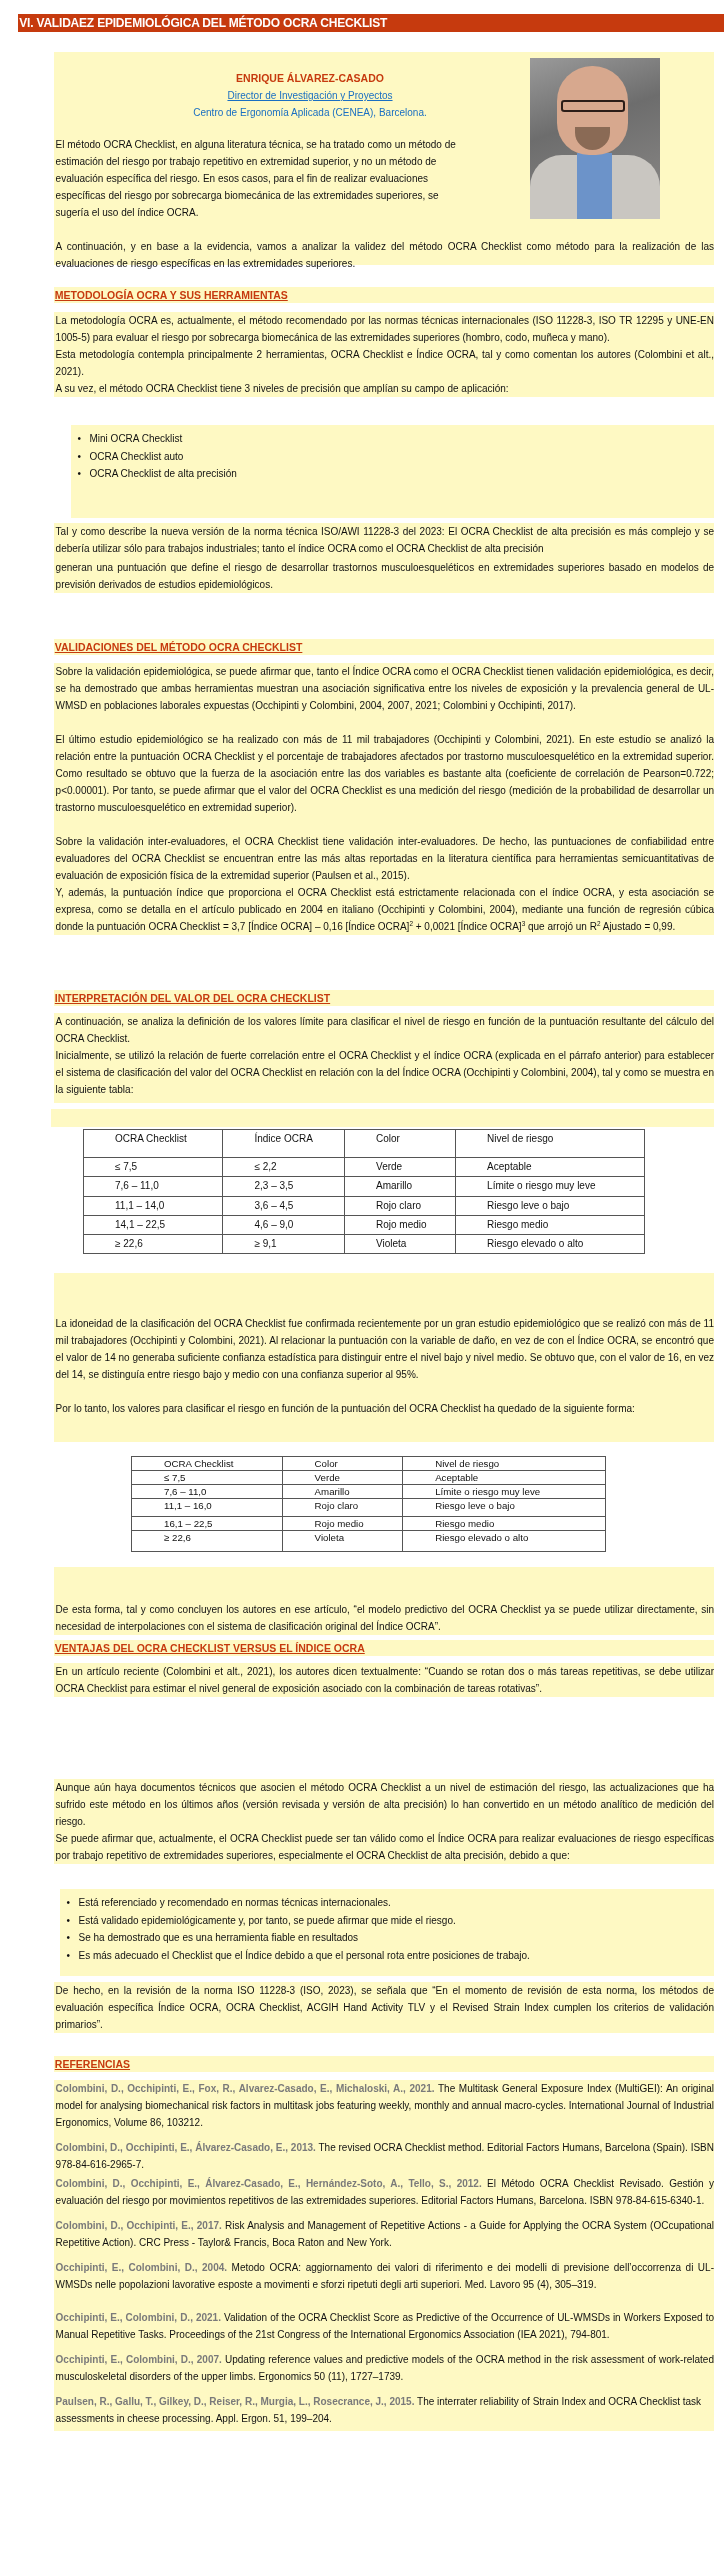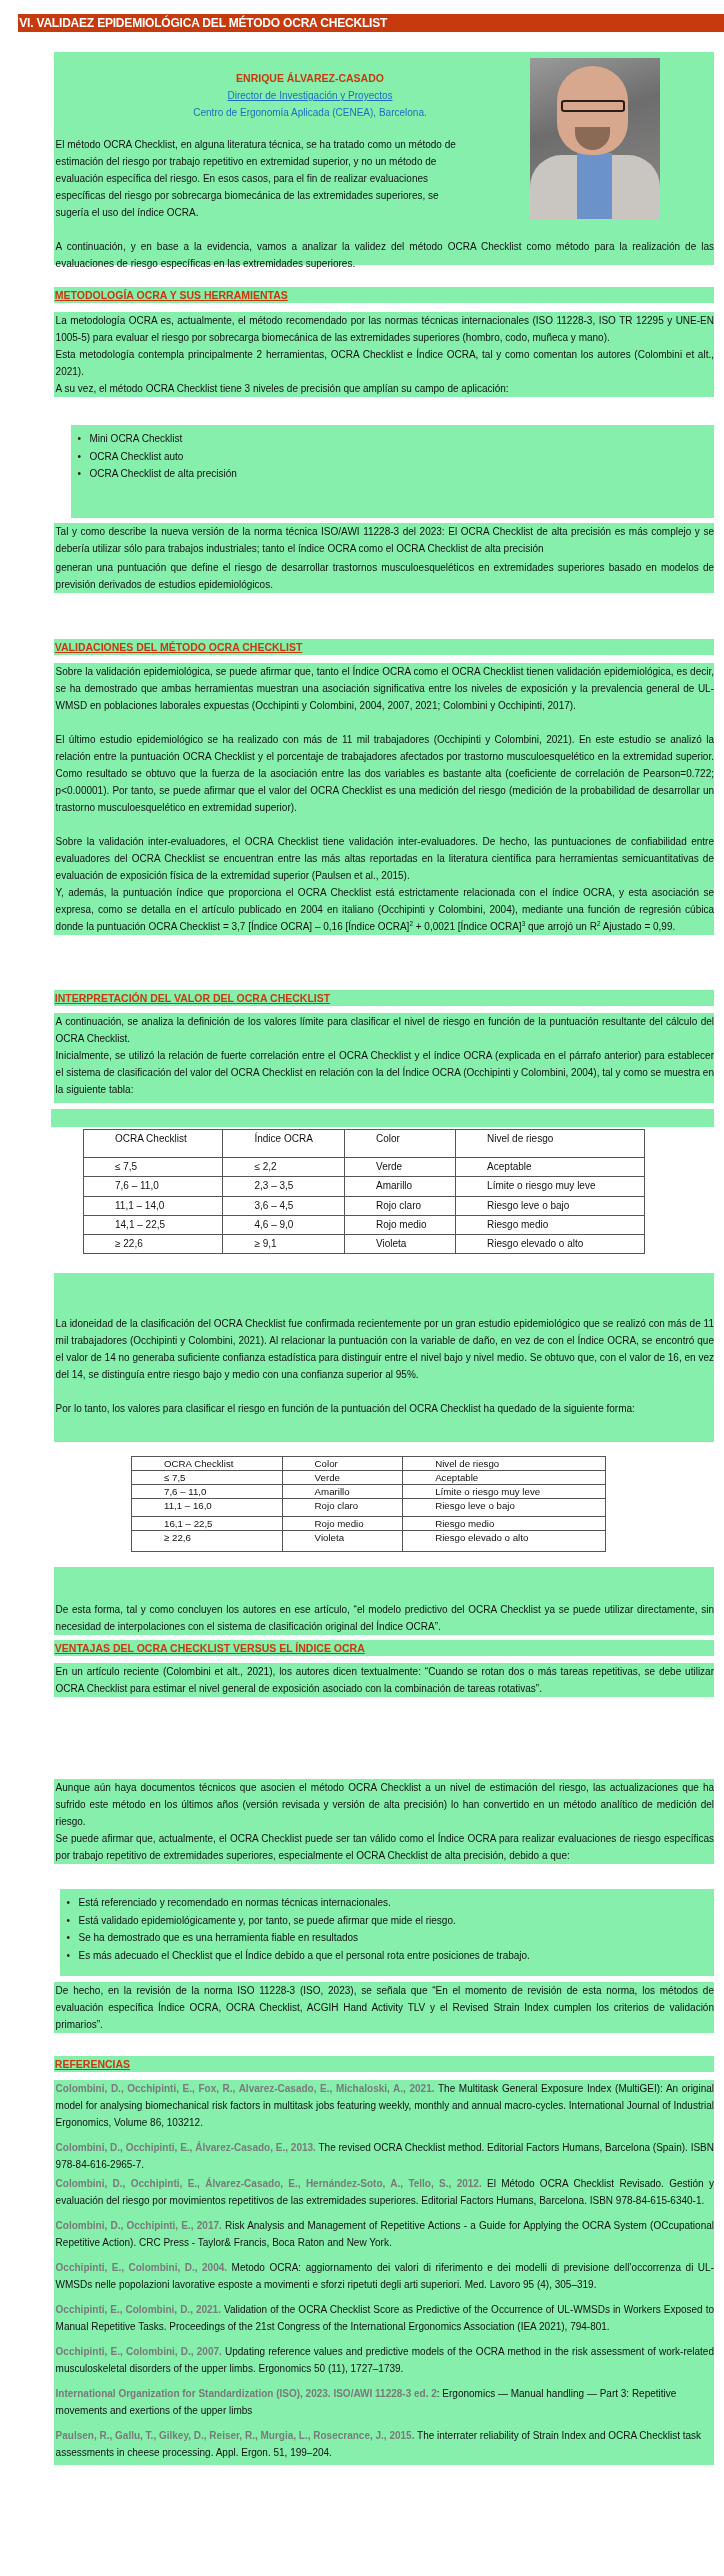--- a/index.html
+++ b/index.html
@@ -1,20 +1,20 @@
 <!DOCTYPE html>
 <html style="font-size:13px"><head>
 <meta charset="utf-8">
 <style>
   * { box-sizing: border-box; margin: 0; padding: 0; }
   html, body { width: 725px; background: #ffffff; }
   body { font-family: "Liberation Sans", sans-serif; color: #111; font-size: 10px; line-height: 17px; }
   .banner { position: absolute; left: 17.7px; top: 13.7px; width: 707px; height: 18.5px; background: #c63a0e; color: #fff; font-weight: bold; font-size: 12px; line-height: 18.5px; padding-left: 1.6px; letter-spacing: -0.2px; }
   .page { position: relative; width: 725px; height: 2576px; }
-  .block { position: absolute; left: 54px; width: 660px; background: #86efac; }
+  .block { position: absolute; left: 54px; width: 660px; background: #fef9c3; }
   .txt { text-align: justify; }
   .txt p { margin: 0; }
   .author-box { top: 52px; height: 187px; }
   .author-name { position: absolute; left: 0; width: 512px; top: 17.7px; text-align: center; color: #c63a0e; font-weight: bold; font-size: 10.5px; line-height: 17px; }
   .author-role { position: absolute; left: 0; width: 512px; top: 35px; text-align: center; color: #1a6fc2; font-size: 10px; line-height: 17px; text-decoration: underline; }
   .author-org { position: absolute; left: 0; width: 512px; top: 52px; text-align: center; color: #1a6fc2; font-size: 10px; line-height: 17px; }
   .intro { position: absolute; left: 1.6px; top: 84px; width: 419px; line-height: 17px; text-align: left; }
   .photo { position: absolute; left: 476px; top: 6.4px; width: 130px; height: 161px; background: linear-gradient(160deg,#9a9a9a 0%,#6d6d6d 40%,#8d8b89 100%); overflow: hidden; }
   .photo .head { position: absolute; left: 27px; top: 8px; width: 71px; height: 89px; border-radius: 35px 35px 32px 32px; background: #d7a88e; }
   .photo .glasses { position: absolute; left: 31px; top: 42px; width: 64px; height: 11.3px; border: 2.4px solid #2b1d18; border-radius: 3.2px; }
@@ -202,20 +202,19 @@
 
   <div class="block h2-box" style="top:2056px;">
     <span class="h2">REFERENCIAS</span>
   </div>
   <div class="block txt" style="top:2080px;padding-left:1.6px;padding-bottom:3.2px;">
     <p><span class="ref-auth">Colombini, D., Occhipinti, E., Fox, R., Alvarez-Casado, E., Michaloski, A., 2021.</span><span> The Multitask General Exposure Index (MultiGEI): An original model for analysing biomechanical risk factors in multitask jobs featuring weekly, monthly and annual macro-cycles. International Journal of Industrial Ergonomics, Volume 86, 103212.</span></p>
     <p style="margin-top:8px;"><span class="ref-auth">Colombini, D., Occhipinti, E., Álvarez-Casado, E., 2013.</span><span> The revised OCRA Checklist method. Editorial Factors Humans, Barcelona (Spain). ISBN 978-84-616-2965-7.</span></p>
     <p style="margin-top:2.4px;"><span class="ref-auth">Colombini, D., Occhipinti, E., Álvarez-Casado, E., Hernández-Soto, A., Tello, S., 2012.</span><span> El Método OCRA Checklist Revisado. Gestión y evaluación del riesgo por movimientos repetitivos de las extremidades superiores. Editorial Factors Humans, Barcelona. ISBN 978-84-615-6340-1.</span></p>
     <p style="margin-top:8px;"><span class="ref-auth">Colombini, D., Occhipinti, E., 2017.</span><span> Risk Analysis and Management of Repetitive Actions - a Guide for Applying the OCRA System (OCcupational Repetitive Action). CRC Press - Taylor&amp; Francis, Boca Raton and New York.</span></p>
     <p style="margin-top:8px;"><span class="ref-auth">Occhipinti, E., Colombini, D., 2004.</span><span> Metodo OCRA: aggiornamento dei valori di riferimento e dei modelli di previsione dell’occorrenza di UL-WMSDs nelle popolazioni lavorative esposte a movimenti e sforzi ripetuti degli arti superiori. Med. Lavoro 95 (4), 305–319.</span></p>
-    <p style="margin-top:8px;"><span class="ref-auth">Occhipinti, E., Colombini, D., 2021.</span><span> Validation of the OCRA Checklist Score as Predictive of the Occurrence of UL-WMSDs in Workers Exposed to Manual Repetitive Tasks. Proceedings of the 21st Congress of the International Ergonomics Association (IEA 2021), 794-801.</span></p>
+    <p style="margin-top:16px;"><span class="ref-auth">Occhipinti, E., Colombini, D., 2021.</span><span> Validation of the OCRA Checklist Score as Predictive of the Occurrence of UL-WMSDs in Workers Exposed to Manual Repetitive Tasks. Proceedings of the 21st Congress of the International Ergonomics Association (IEA 2021), 794-801.</span></p>
     <p style="margin-top:8px;"><span class="ref-auth">Occhipinti, E., Colombini, D., 2007.</span><span> Updating reference values and predictive models of the OCRA method in the risk assessment of work-related musculoskeletal disorders of the upper limbs. Ergonomics 50 (11), 1727–1739.</span></p>
-    <p style="margin-top:8px;text-align:left;"><span class="ref-auth">International Organization for Standardization (ISO), 2023. ISO/AWI 11228-3 ed. 2</span><span>: Ergonomics — Manual handling — Part 3: Repetitive movements and exertions of the upper limbs</span></p>
     <p style="margin-top:8px;text-align:left;"><span class="ref-auth">Paulsen, R., Gallu, T., Gilkey, D., Reiser, R., Murgia, L., Rosecrance, J., 2015.</span><span> The interrater reliability of Strain Index and OCRA Checklist task assessments in cheese processing. Appl. Ergon. 51, 199–204.</span></p>
   </div>
 
 </div>
 
 
 </body></html>

